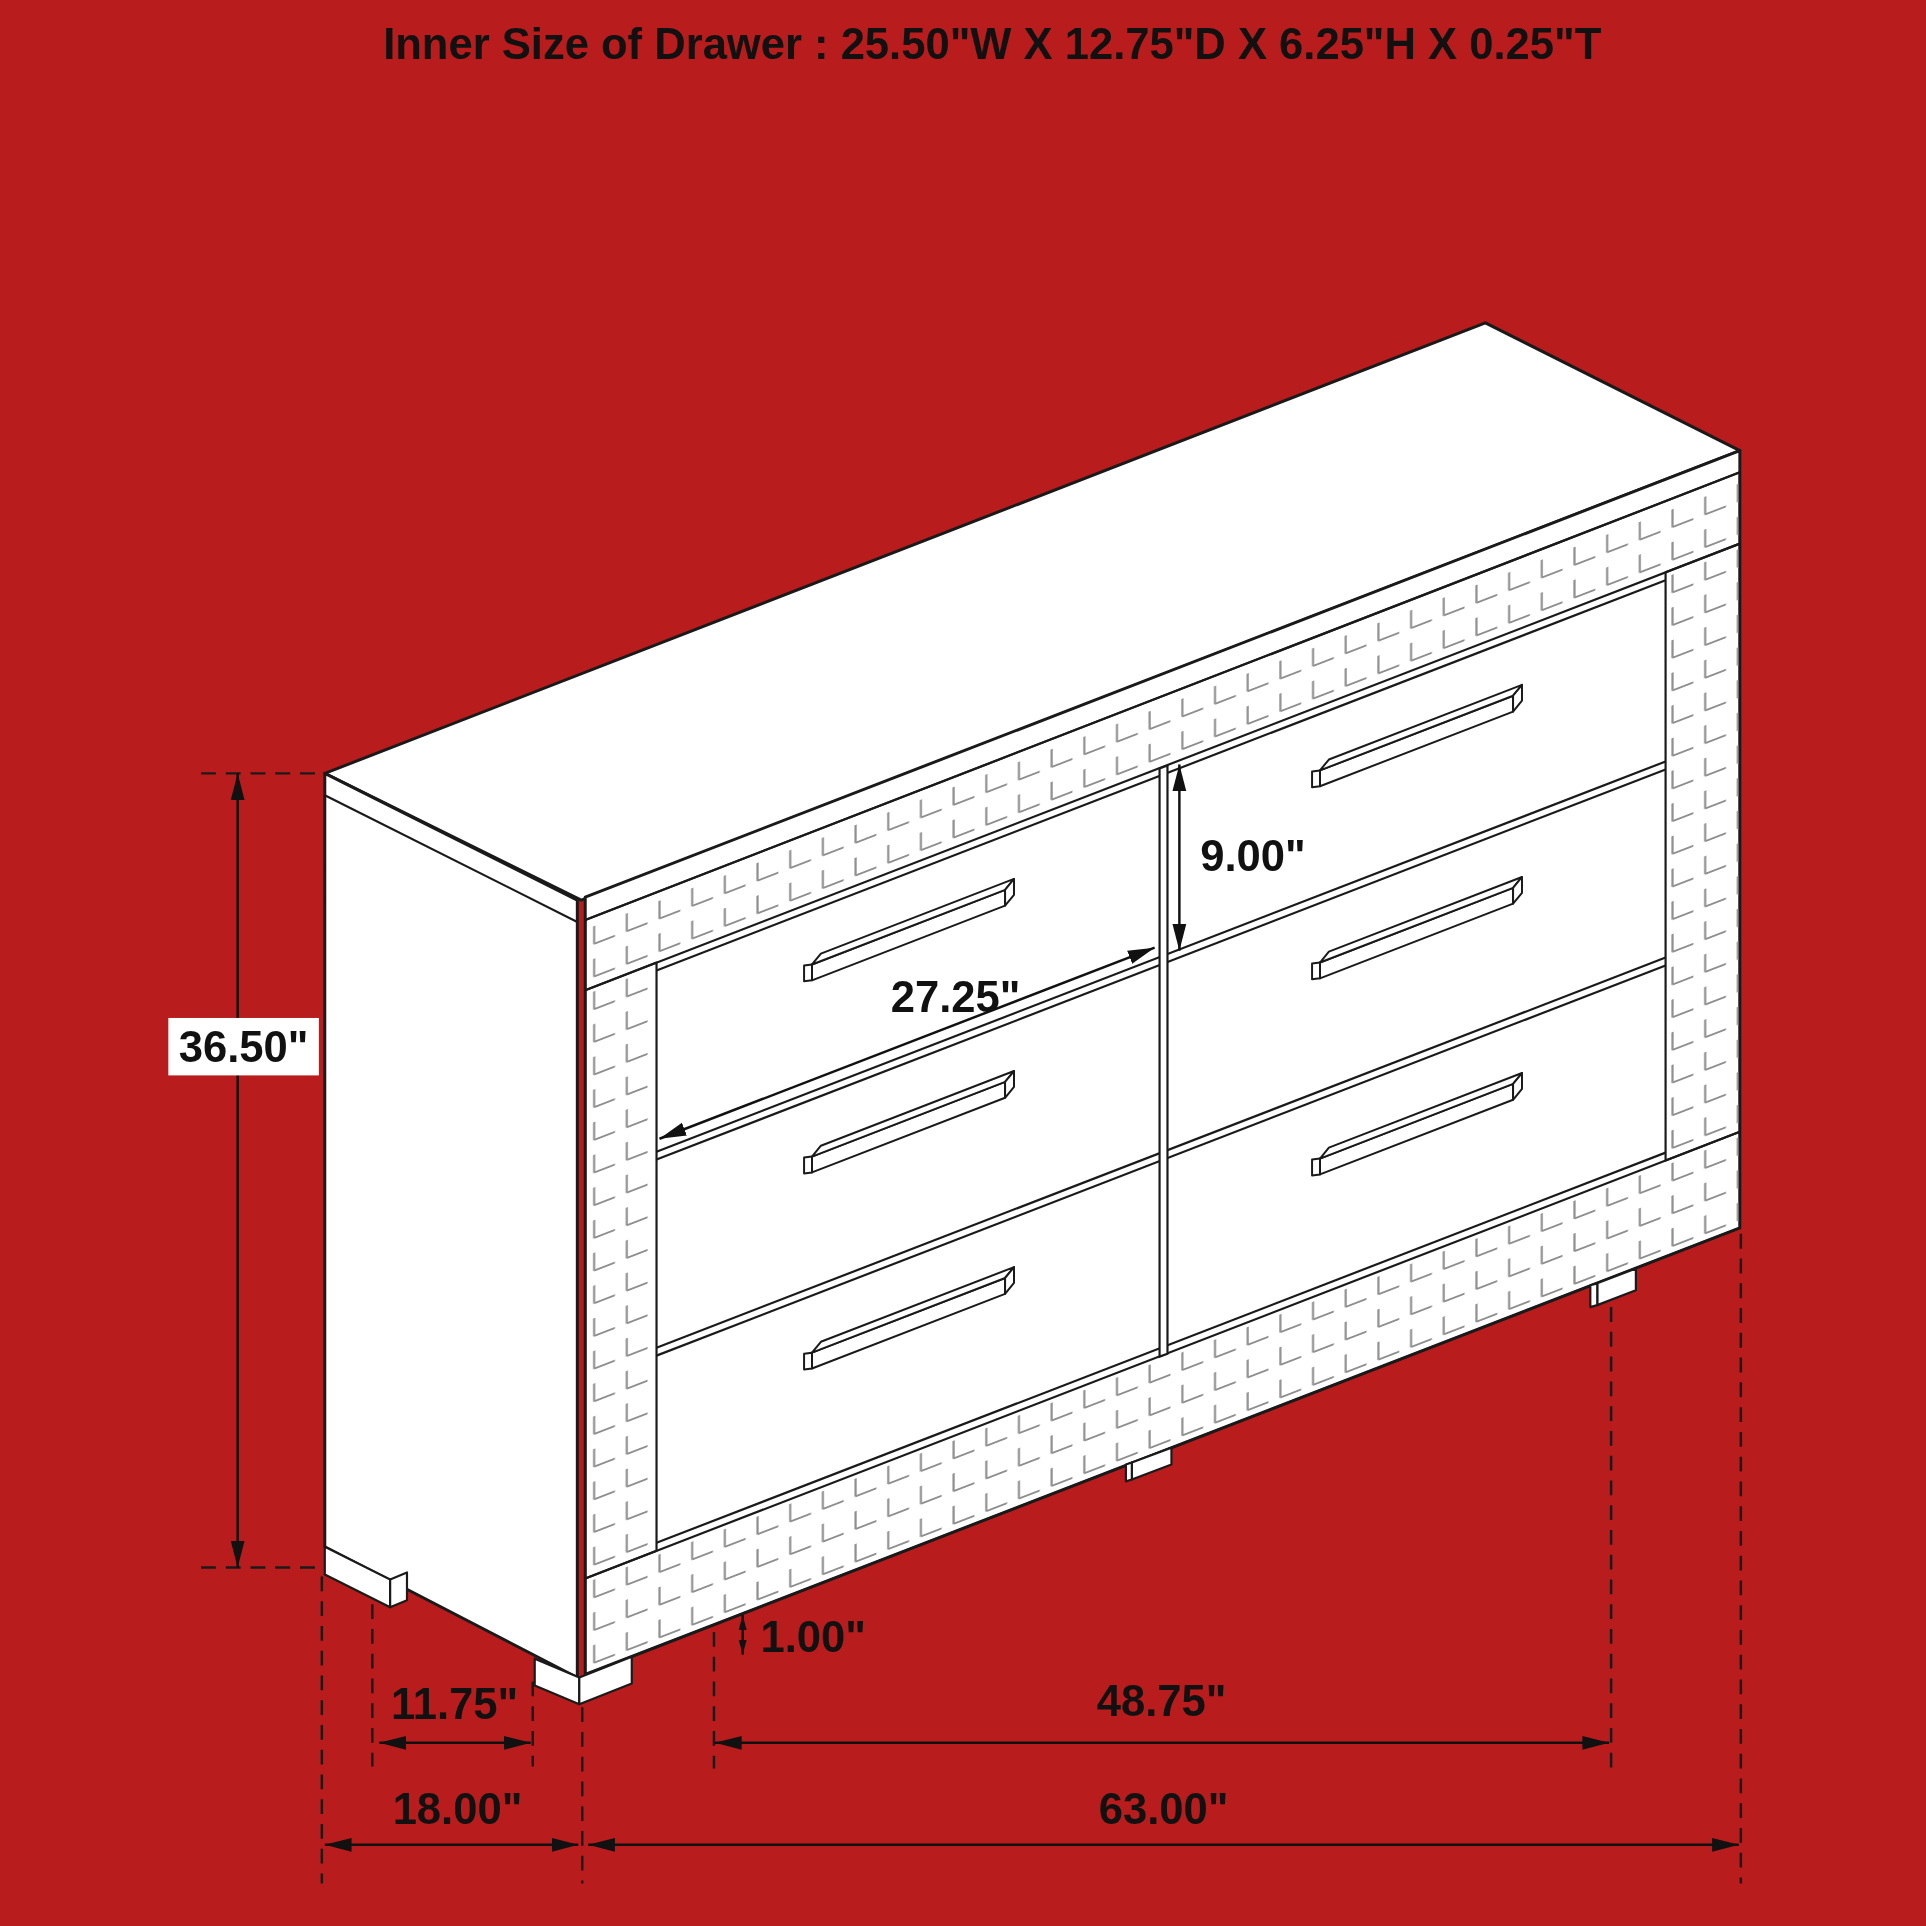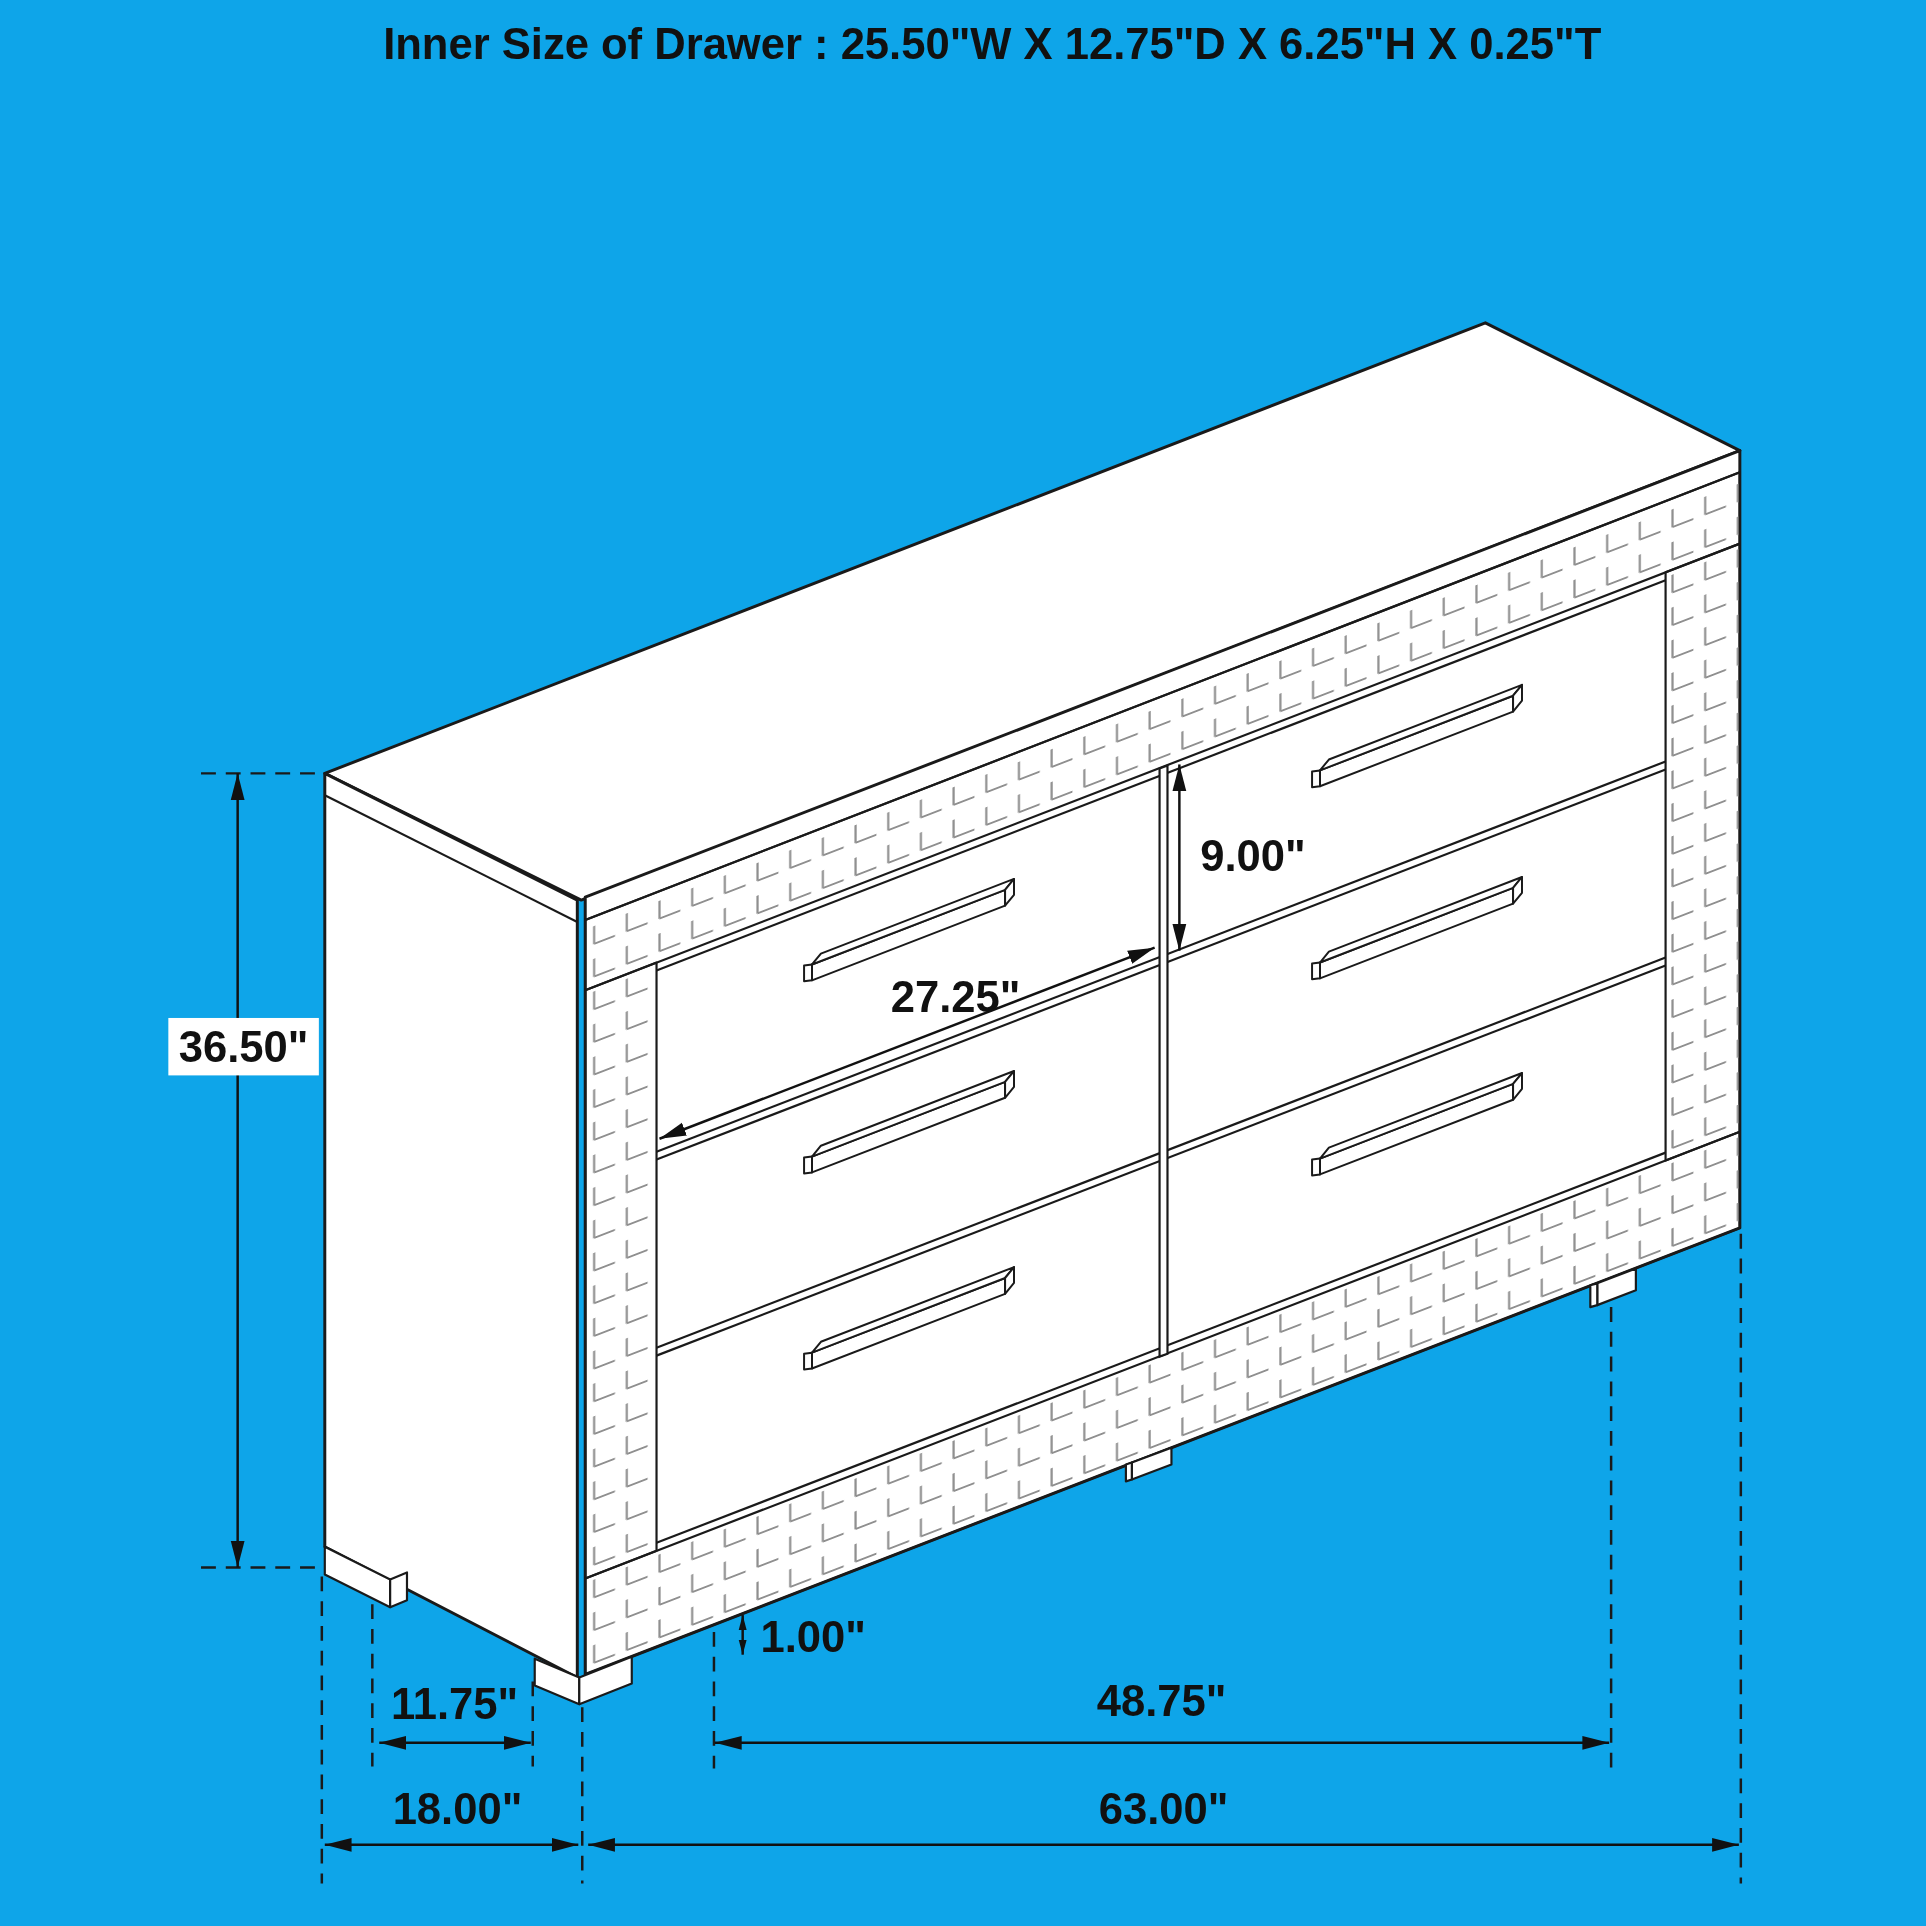--- a/index.html
+++ b/index.html
@@ -1,16 +1,16 @@
 <!DOCTYPE html>
 <html><head>
 <meta charset="utf-8">
 <style>
   html,body{margin:0;padding:0;background:#ffffff;}
-  .canvas{position:relative;width:1927px;height:1927px;background:#0ea5e9;overflow:hidden;
+  .canvas{position:relative;width:1927px;height:1927px;background:#b91c1c;overflow:hidden;
           font-family:"Liberation Sans",sans-serif;}
   svg{position:absolute;left:0;top:0;}
   .dim-label{font-family:"Liberation Sans",sans-serif;font-weight:bold;font-size:44px;fill:#111;}
   .title-label{font-family:"Liberation Sans",sans-serif;font-weight:bold;font-size:44px;fill:#111;}
 </style>
 </head>
 <body>
 
 <div class="canvas">
 <svg width="1927" height="1927" viewBox="0 0 1946 1946">

